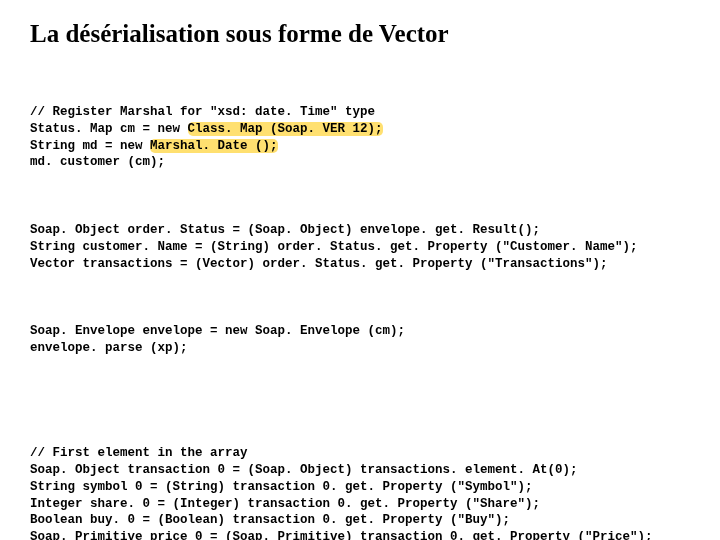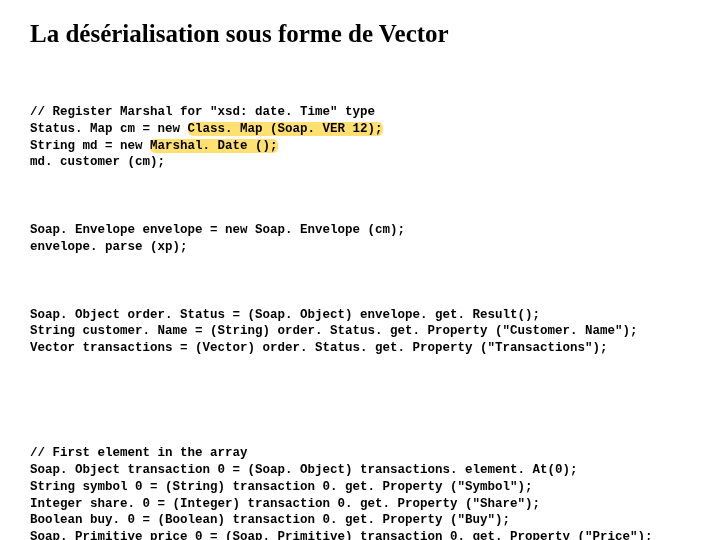--- a/index.html
+++ b/index.html
@@ -49,25 +49,25 @@
 <body>
 
 <div class="slide">
   <div class="title">La désérialisation sous forme de Vector</div>
 
   <div class="code">
     <div class="blk"><span>// Register Marshal for "xsd: date. Time" type</span>
 <span>Status. Map cm = new </span><span class="hl">Class. Map (Soap. VER 12);</span>
 <span>String md = new </span><span class="hl">Marshal. Date ();</span>
 <span>md. customer (cm);</span><span class="hl"></span></div>
-    <div class="blk"><span>Soap. Envelope envelope = new Soap. Envelope (cm);</span>
-<span>envelope. parse (xp);</span></div>
     <div class="blk"><span>Soap. Object order. Status = (Soap. Object) envelope. get. Result();</span>
 <span>String customer. Name = (String) order. Status. get. Property ("Customer. Name"); </span>
 <span>Vector transactions = (Vector) order. Status. get. Property ("Transactions");</span></div>
+    <div class="blk"><span>Soap. Envelope envelope = new Soap. Envelope (cm);</span>
+<span>envelope. parse (xp);</span></div>
     <div class="blk"><span>// First element in the array</span>
 <span>Soap. Object transaction 0 = (Soap. Object) transactions. element. At(0);</span>
 <span>String symbol 0 = (String) transaction 0. get. Property ("Symbol");</span>
 <span>Integer share. 0 = (Integer) transaction 0. get. Property ("Share");</span>
 <span>Boolean buy. 0 = (Boolean) transaction 0. get. Property ("Buy");</span>
 <span>Soap. Primitive price 0 = (Soap. Primitive) transaction 0. get. Property ("Price");</span></div>
     
   </div>
 </div>
 

